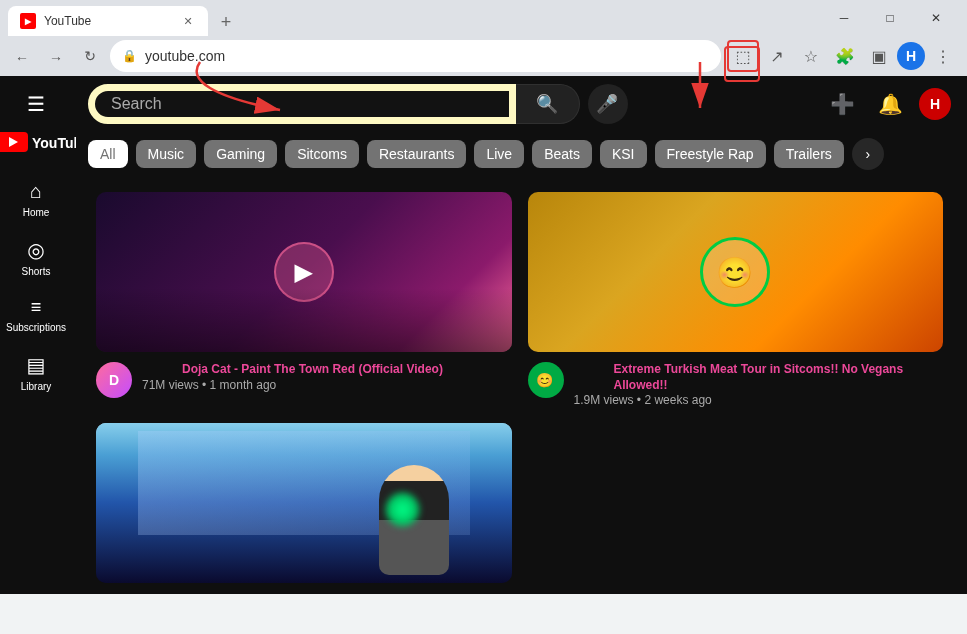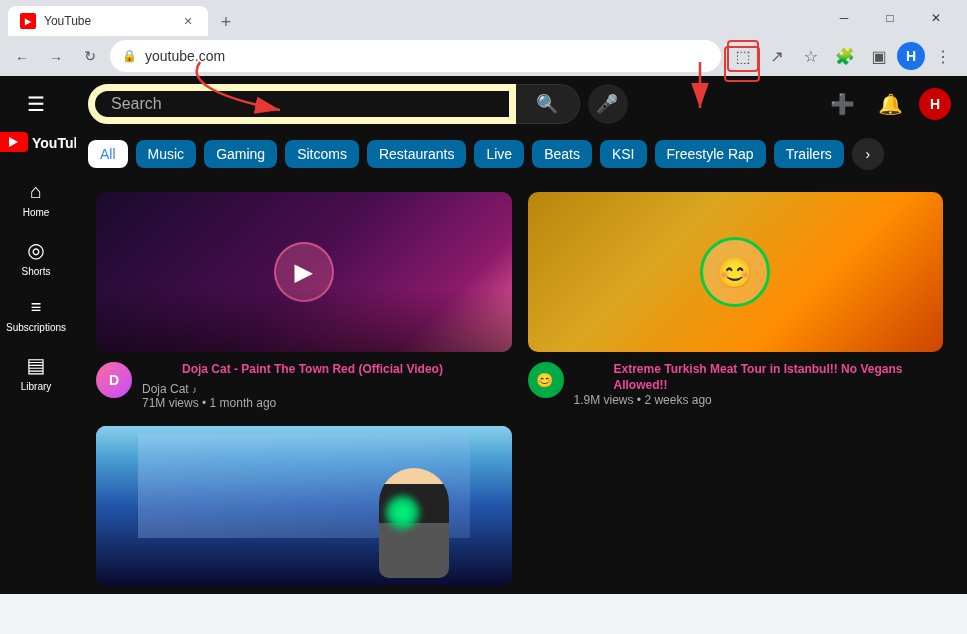--- a/index.html
+++ b/index.html
@@ -245,26 +245,26 @@
       align-items: center;
       padding: 0 16px;
       gap: 8px;
       height: 44px;
       overflow: hidden;
     }
     .chip {
       padding: 6px 12px;
       border-radius: 8px;
       font-size: 14px;
-      background: #0369a1;
+      background: #737373;
       color: white;
       cursor: pointer;
       white-space: nowrap;
     }
-    .chip.active { background: white; color: #3b82f6; }
+    .chip.active { background: white; color: #737373; }
     .chip-next {
       width: 32px; height: 32px;
       border-radius: 50%;
       background: #272727;
       display: flex; align-items: center; justify-content: center;
       cursor: pointer; font-size: 14px;
     }
 
     
     .video-grid {
@@ -550,41 +550,37 @@
             <div style="width:100%; height:100%; background: linear-gradient(135deg, #1a0a2e 0%, #4a0e4e 50%, #8b1a6b 80%, #ff6b9d 100%); display:flex; align-items:center; justify-content:center;">
               <div style="width:60px; height:60px; border-radius:50%; background:rgba(255,107,157,0.3); display:flex; align-items:center; justify-content:center; border: 2px solid rgba(255,107,157,0.6);">
                 <span style="font-size:24px;">▶</span>
               </div>
             </div>
           </div>
           <div class="video-meta">
             <div class="channel-avatar avatar-doja" style="width:36px; height:36px; border-radius:50; display:flex; align-items:center; justify-content:center; font-size:14px; font-weight:bold; background: linear-gradient(135deg, #ff6b9d, #c44dff); border-radius:50%;">D</div>
             <div class="video-info">
               <div class="video-title">Doja Cat - Paint The Town Red (Official Video)</div>
-              <div class="video-channel">
-                <span>Doja Cat</span>
-                <span class="note-icon"> ♪</span>
-              </div>
               <div class="video-stats">71M views • 1 month ago</div>
             </div>
           </div>
         </div>
 
         <div class="video-item">
           <div class="video-thumb" style="height:160px; border-radius:10px; overflow:hidden; background: linear-gradient(135deg, #b8860b, #daa520, #ff8c00, #cc4400);">
             <div style="width:100%; height:100%; display:flex; align-items:center; justify-content:center;">
               <div style="width:70px; height:70px; border-radius:50%; background:rgba(255,255,255,0.2); display:flex; align-items:center; justify-content:center; border:3px solid #00cc44;">
                 <span style="font-size:30px;">😊</span>
               </div>
             </div>
           </div>
           <div class="video-meta">
             <div style="width:36px; height:36px; border-radius:50%; background:#00aa44; display:flex; align-items:center; justify-content:center; font-size:14px; font-weight:bold; color:white; flex-shrink:0;">😊</div>
             <div class="video-info">
-              <div class="video-title">Extreme Turkish Meat Tour in Istanbul!! No Vegans Allowed!!</div>
+              <div class="video-title">Extreme Turkish Meat Tour in Sitcoms!! No Vegans Allowed!!</div>
               <div class="video-stats">1.9M views • 2 weeks ago</div>
             </div>
           </div>
         </div>
 
 
         <div class="video-item">
           <div class="video-thumb anime-thumb" style="height:160px; border-radius:10px; overflow:hidden; position:relative;">
             <div class="ice-bg"></div>
             <div style="position:absolute; top:0; left:0; right:0; bottom:0; background: linear-gradient(180deg, #87ceeb 0%, #4a9fd4 20%, #2255aa 50%, #0a0a2e 100%);"></div>

